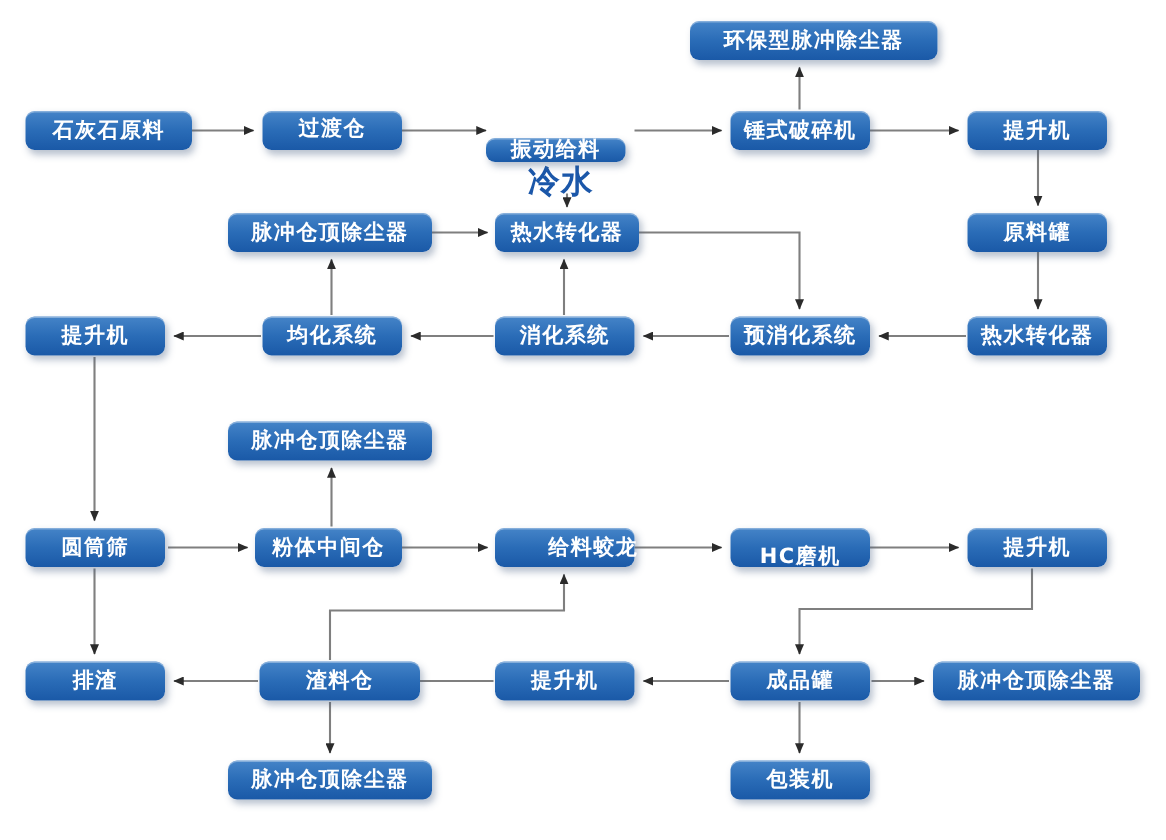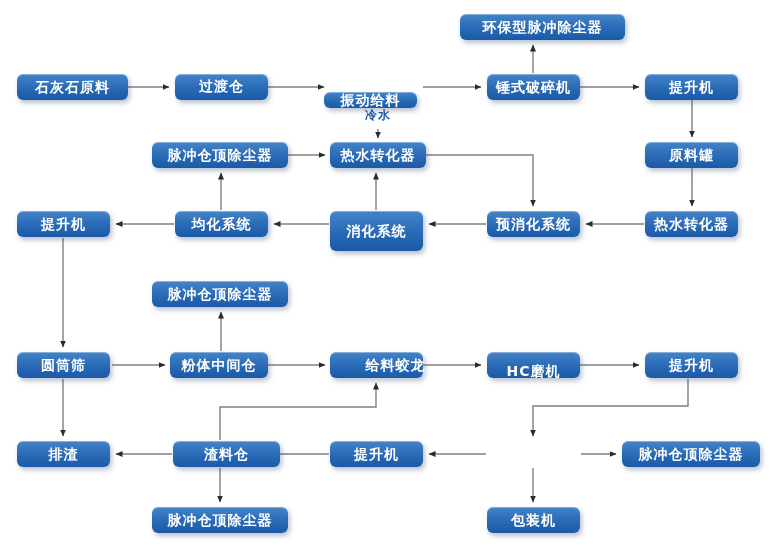--- a/index.html
+++ b/index.html
@@ -20,23 +20,22 @@
     border-radius:6px;
     box-shadow:2px 3px 5px rgba(70,95,130,.38), inset 0 1px 0 rgba(255,255,255,.35);
   }
   .node span{
     color:var(--label-color,#ffffff);
     font-size:14px;font-weight:700;letter-spacing:1px;
     white-space:nowrap;line-height:1;
   }
   .float-label{
     position:absolute;left:352px;top:107px;width:52px;
-    text-align:center;
     color:var(--cold-water-color,#1b57a9);
-    font-size:12px;font-weight:700;letter-spacing:1px;
+    font-size:21px;font-weight:700;letter-spacing:1px;
   }
 </style>
 </head>
 <body>
 
 <div id="canvas">
   <svg id="arrows" width="777" height="560" viewBox="0 0 777 560" xmlns="http://www.w3.org/2000/svg">
     <defs>
       <marker id="arrowhead" markerWidth="8" markerHeight="6" refX="6.5" refY="3" orient="auto" markerUnits="userSpaceOnUse">
         <path d="M0,0 L7,3 L0,6 Z" fill="#2b2b2b"></path>
@@ -101,21 +100,21 @@
     </div>
     <div class="node" style="left: 645px; top: 142px; width: 93px; height: 26px;">
       <span>原料罐</span>
     </div>
     <div class="node" style="left: 17px; top: 211px; width: 93px; height: 26px;">
       <span>提升机</span>
     </div>
     <div class="node" style="left: 175px; top: 211px; width: 93px; height: 26px;">
       <span>均化系统</span>
     </div>
-    <div class="node" style="left: 330px; top: 211px; width: 93px; height: 40px;">
+    <div class="node" style="left: 330px; top: 211px; width: 93px; height: 26px;">
       <span>消化系统</span>
     </div>
     <div class="node" style="left: 487px; top: 211px; width: 93px; height: 26px;">
       <span>预消化系统</span>
     </div>
     <div class="node" style="left: 645px; top: 211px; width: 93px; height: 26px;">
       <span>热水转化器</span>
     </div>
     <div class="node" style="left: 152px; top: 281px; width: 136px; height: 26px;">
       <span>脉冲仓顶除尘器</span>
@@ -137,20 +136,23 @@
     </div>
     <div class="node" style="left: 17px; top: 441px; width: 93px; height: 26px;">
       <span>排渣</span>
     </div>
     <div class="node" style="left: 173px; top: 441px; width: 107px; height: 26px;">
       <span>渣料仓</span>
     </div>
     <div class="node" style="left: 330px; top: 441px; width: 93px; height: 26px;">
       <span>提升机</span>
     </div>
+    <div class="node" style="left: 487px; top: 441px; width: 93px; height: 26px;">
+      <span>成品罐</span>
+    </div>
     <div class="node" style="left: 622px; top: 441px; width: 138px; height: 26px;">
       <span>脉冲仓顶除尘器</span>
     </div>
     <div class="node" style="left: 152px; top: 507px; width: 136px; height: 26px;">
       <span>脉冲仓顶除尘器</span>
     </div>
     <div class="node" style="left: 487px; top: 507px; width: 93px; height: 26px;">
       <span>包装机</span>
     </div>
   </div>

